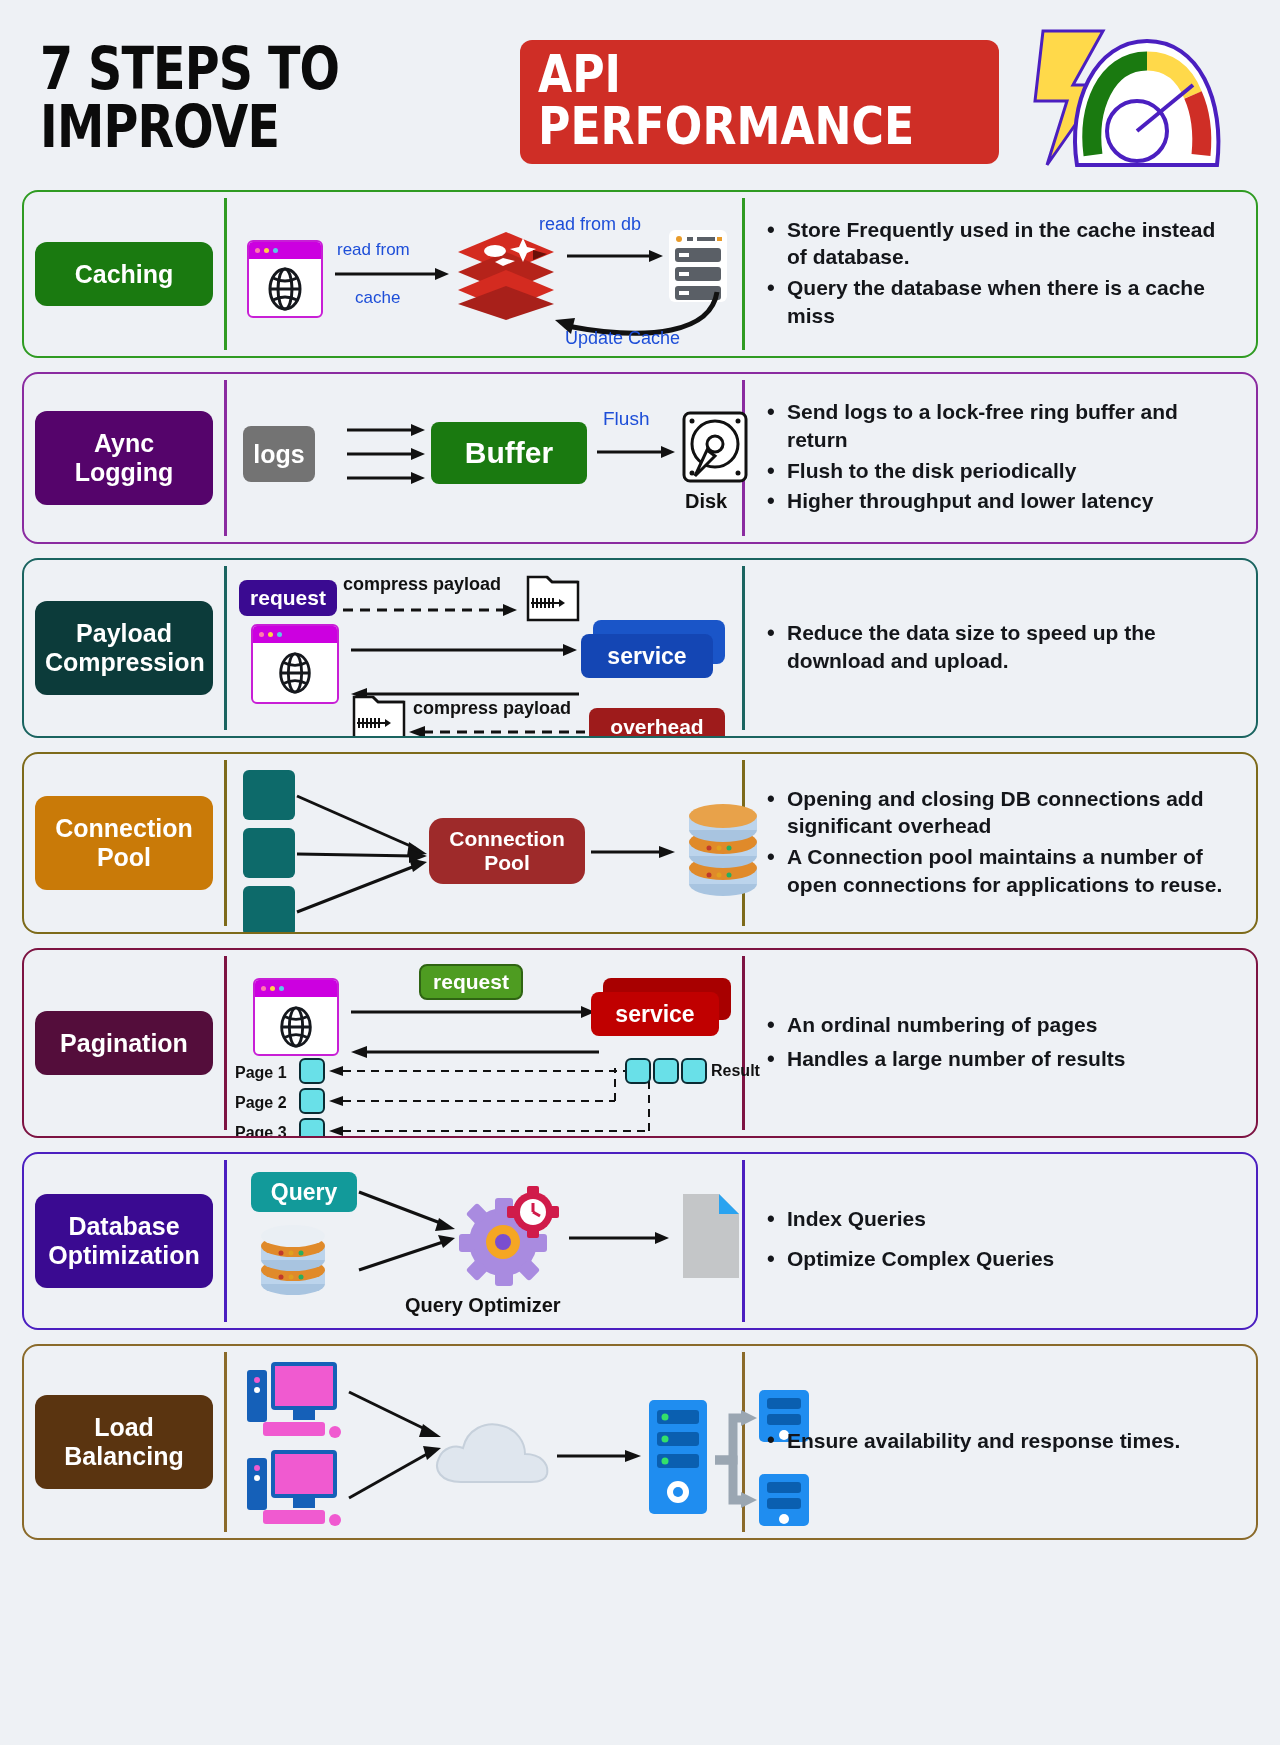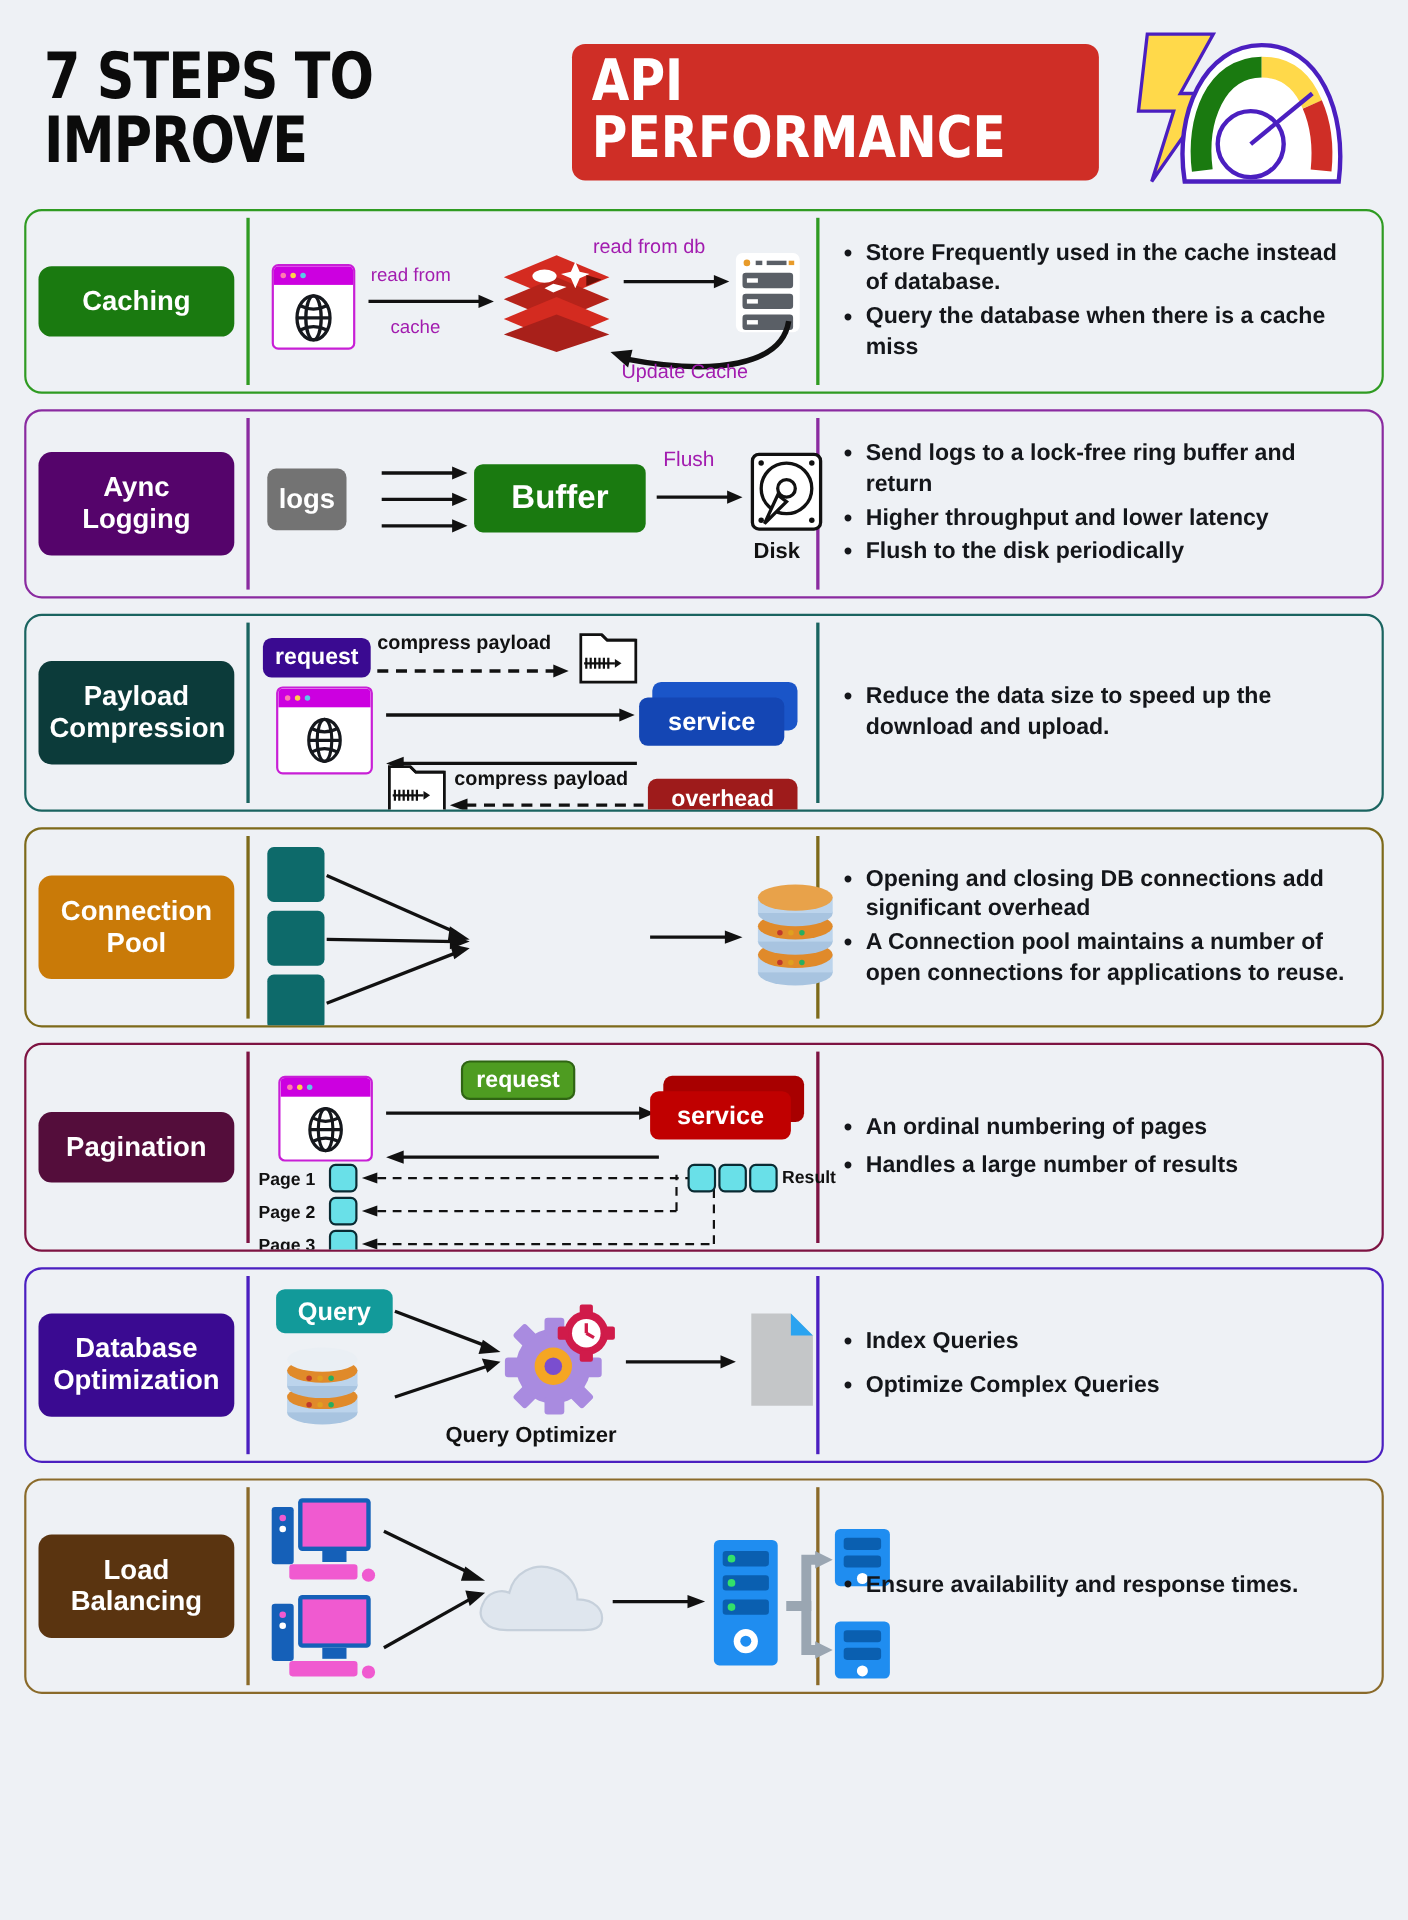--- a/index.html
+++ b/index.html
@@ -77,21 +77,21 @@
     display: flex; align-items: center; justify-content: center;
     text-align: center;
   }
   .browser {
     background: #fff; border: 2px solid #c81fd6; border-radius: 6px;
     width: 76px; height: 78px; overflow: hidden;
   }
   .browser .bar { height: 17px; background: #cc00e0; display: flex; align-items: center; gap: 4px; padding-left: 6px; }
   .browser .dot { width: 5px; height: 5px; border-radius: 50%; }
   .browser .body { display: flex; align-items: center; justify-content: center; height: 59px; }
-  .lbl { font-size: 17px; color: #a21caf; font-weight: normal; white-space: nowrap; }
+  .lbl { font-size: 17px; color: #1d4ed8; font-weight: normal; white-space: nowrap; }
   .lbl-b { font-size: 17px; color: #111; font-weight: bold; white-space: nowrap; }
 
   svg { display: block; overflow: visible; }
   .srv-stack { position: relative; }
 </style>
 </head>
 <body>
 
 <div class="page">
 
@@ -226,22 +226,22 @@
             <path d="M14 66 L26 40 L34 46 Z" fill="#fff" stroke="#111" stroke-width="3"></path>
           </svg>
         </div>
         <div class="abs lbl-b" style="left:452px; top:108px; font-size:20px;">Disk</div>
       </div>
     </div>
     <div class="divider2" style="background:#8a2ba0;"></div>
     <div class="card-bullets">
       <ul>
         <li>Send logs to a lock-free ring buffer and return</li>
+        <li>Flush to the disk periodically</li>
         <li>Higher throughput and lower latency</li>
-        <li>Flush to the disk periodically</li>
       </ul>
     </div>
   </div>
 
   <div class="card" style="border-color:#1a6460; height:180px;">
     <div class="card-label-col">
       <div class="label-chip" style="background:#0c3b3a;">Payload Compression</div>
     </div>
     <div class="divider" style="background:#1a6460;"></div>
     <div class="card-diagram">
@@ -341,20 +341,24 @@
         <div class="abs" style="left:10px; top:66px; width:52px; height:50px; background:#0d6a6a; border-radius:6px;"></div>
         <div class="abs" style="left:10px; top:124px; width:52px; height:50px; background:#0d6a6a; border-radius:6px;"></div>
         <svg class="abs" style="left:62px; top:8px;" width="140" height="170">
           <line x1="2" y1="26" x2="120" y2="78" stroke="#111" stroke-width="3"></line>
             <polygon points="132,84 114,72 112,86" fill="#111"></polygon>
           <line x1="2" y1="84" x2="120" y2="86" stroke="#111" stroke-width="3"></line>
             <polygon points="132,86 114,79 114,93" fill="#111"></polygon>
           <line x1="2" y1="142" x2="120" y2="96" stroke="#111" stroke-width="3"></line>
             <polygon points="132,92 114,88 118,102" fill="#111"></polygon>
         </svg>
+        <div class="abs chip" style="left:196px; top:56px; width:156px; height:66px; background:#9e2a2a; border-radius:14px; flex-direction:column; font-size:21px; line-height:1.15;">
+          <span>Connection</span>
+          <span>Pool</span>
+        </div>
         <svg class="abs" style="left:358px; top:82px;" width="86" height="16">
           <line x1="0" y1="8" x2="70" y2="8" stroke="#111" stroke-width="3"></line>
             <polygon points="84,8 68,2 68,14" fill="#111"></polygon>
         </svg>
         <div class="abs" style="left:442px; top:36px;">
           <svg width="96" height="110" viewBox="0 0 96 110">
             <g>
               <ellipse cx="48" cy="86" rx="34" ry="12" fill="#a8c4e0"></ellipse>
               <rect x="14" y="70" width="68" height="16" fill="#bcd4ec"></rect>
               <ellipse cx="48" cy="70" rx="34" ry="12" fill="#e08a2a"></ellipse>

